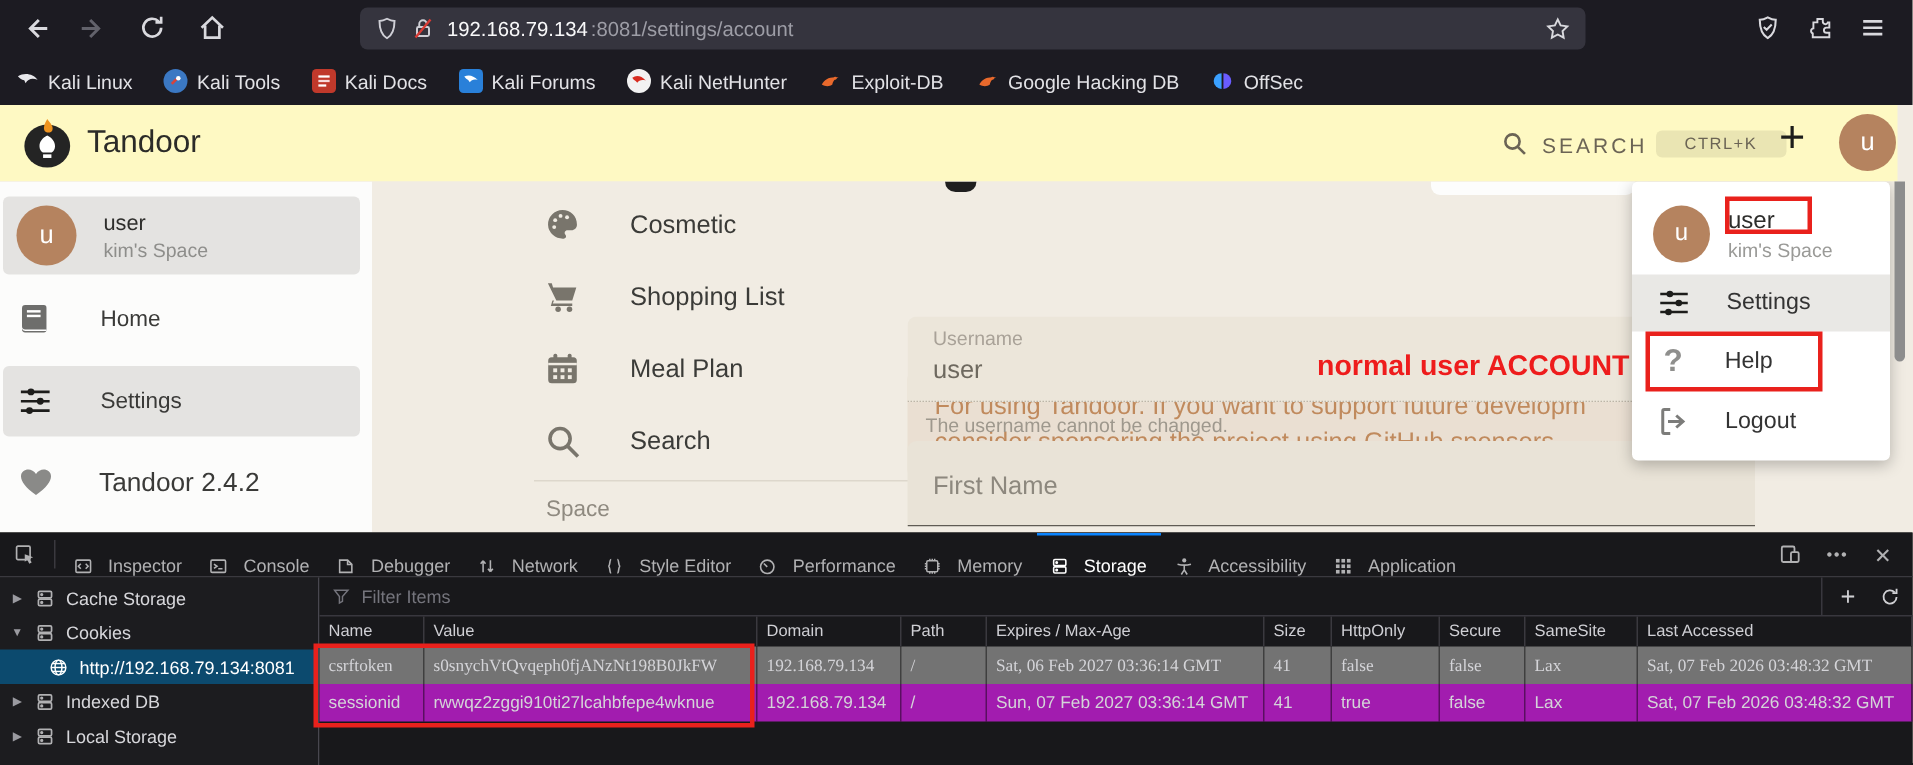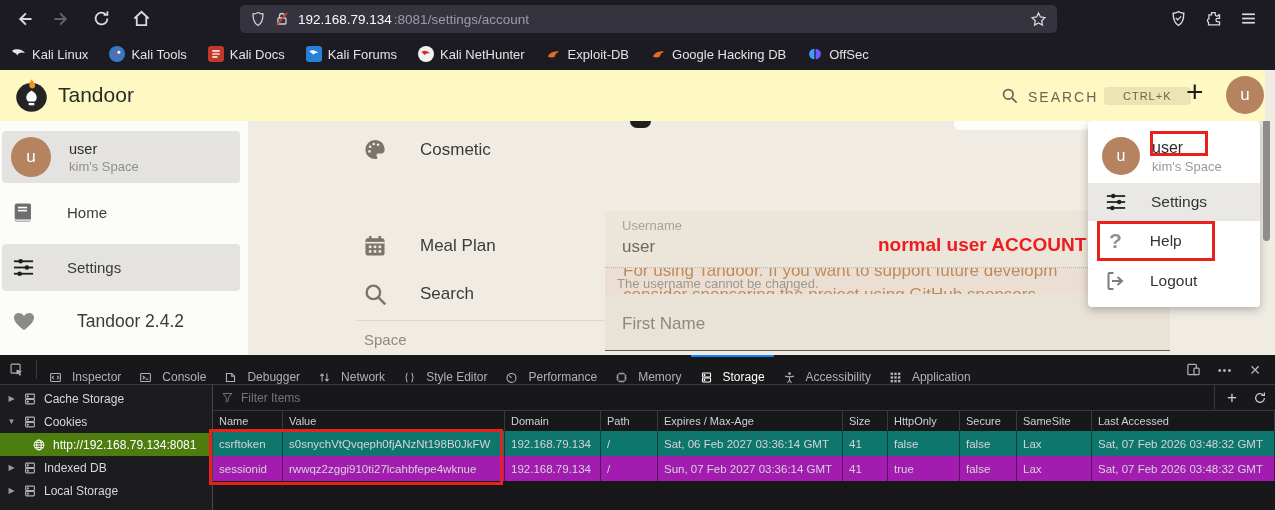--- a/index.html
+++ b/index.html
@@ -49,34 +49,34 @@
 
   
   .devtools { position:absolute; left:0; top:355px; width:1275px; height:155px; background:#18181b; color:#b1b1b3; }
   .dt-tabs { position:absolute; left:0; top:0; width:1275px; height:30px; background:#18181b;
              border-bottom:1px solid #3a393f; display:flex; align-items:stretch; }
   .dtab { display:flex; align-items:flex-end; gap:10px; padding:0 9px; font-size:12px; color:#b1b1b3; }
   .dtab.active { color:#fff; box-shadow:inset 0 2px 0 #0a84ff; }
   .dt-body { position:absolute; left:0; top:30px; width:1275px; height:125px; display:flex; }
   .tree { width:213px; height:125px; background:#1c1c1f; border-right:1px solid #48474f; padding-top:2px; }
   .trow2 { height:23px; display:flex; align-items:center; gap:7px; padding-left:7px; font-size:12px; color:#d7d7db; white-space:nowrap; }
-  .trow2.sel { background:#4d7c0f; color:#fff; }
+  .trow2.sel { background:#0c4a6e; color:#fff; }
   .twisty { width:9px; font-size:8px; color:#9a9aa0; text-align:center; }
   .cookpanel { flex:1; background:#18181b; }
   .filterbar { height:26px; border-bottom:1px solid #38373e; display:flex; align-items:center; gap:7px;
                padding:0 8px; color:#74747c; font-size:12px; }
   .fb-right { margin-left:auto; display:flex; align-items:center; gap:16px; border-left:1px solid #38373e;
               padding-left:12px; height:100%; color:#cfcfd3; }
   .cgrid { display:grid; grid-template-columns:70px 222px 96px 57px 185px 45px 72px 57px 75px 1fr; }
   .chead { height:20px; font-size:11px; color:#cfcfd4; }
   .chead > div { padding:0 6px; display:flex; align-items:center; border-right:1px solid #3a393f; white-space:nowrap; overflow:hidden; }
   .crow { height:25px; font-size:11.5px; color:#d4d4d8; }
   .crow > div { padding:0 6px; display:flex; align-items:center; border-right:1px solid rgba(0,0,0,0.45);
                 white-space:nowrap; overflow:hidden; }
-  .crow.r0 { background:#0f766e; }
+  .crow.r0 { background:#737373;font-family:Liberation Serif, serif; }
   .crow.r1 { background:#a21caf; }
 </style>
 </head>
 <body>
 
 <div class="chrome">
   <span class="navbtn" style="left:14px">
     <svg viewBox="0 0 16 16" width="20" height="20" fill="none" stroke="currentColor" stroke-width="1.6">
         <path d="M9.5 3.5 L5 8 l4.5 4.5"></path>
         <line x1="5" y1="8" x2="14" y2="8"></line>
@@ -268,41 +268,52 @@
             <line x1="2" y1="5.5" x2="22" y2="5.5"></line>
             <circle cx="9" cy="5.5" r="2.4" fill="#1d1d1b" stroke="none"></circle>
             <line x1="2" y1="12" x2="22" y2="12"></line>
             <circle cx="15.5" cy="12" r="2.4" fill="#1d1d1b" stroke="none"></circle>
             <line x1="2" y1="18.5" x2="22" y2="18.5"></line>
             <circle cx="8" cy="18.5" r="2.4" fill="#1d1d1b" stroke="none"></circle>
           </svg>
         </span>
       <span class="srow-label">Settings</span>
     </div>
-    <div class="abs" style="left:12px; top:188px; display:flex; align-items:center; gap:41px">
+    <div class="abs" style="left:12px; top:188px; display:flex; align-items:center; gap:30px">
       <span>
           <svg viewBox="0 0 24 24" width="24" height="24">
             <path d="M12 21C5 16 2 12 2 8.5 2 5.5 4.5 4 6.8 4c2 0 4 1 5.2 3 1.2-2 3.2-3 5.2-3C19.5 4 22 5.5 22 8.5 22 12 19 16 12 21z" fill="#8a8a88"></path>
           </svg>
         </span>
       <span style="font-size:17.5px; color:#3a3a38">Tandoor 2.4.2</span>
     </div>
   </div>
 
   <div class="snav-item" style="top:16px">
     <span>
         <svg viewBox="0 0 24 24" width="26" height="26">
           <path d="M12 2.8a9.2 8.8 0 1 0 .6 17.6c1.7-.1 2-1.5 1.1-2.5-.8-1-.2-2.6 1.4-2.6h2.4c1.9 0 3.4-1.5 3.4-3.4C20.9 6.2 16.8 2.8 12 2.8z" fill="#79756c"></path>
           <circle cx="7.5" cy="9" r="1.2" fill="#f1ece3"></circle>
           <circle cx="10.8" cy="6.4" r="1.2" fill="#f1ece3"></circle>
           <circle cx="14.8" cy="7.2" r="1.2" fill="#f1ece3"></circle>
           <circle cx="6.9" cy="13.3" r="1.2" fill="#f1ece3"></circle>
         </svg>
       </span>
     <span class="snav-label">Cosmetic</span>
+  </div>
+  <div class="snav-item" style="top:64px">
+    <span>
+        <svg viewBox="0 0 24 24" width="26" height="26">
+          <path d="M3 3.5h2.4l.8 2.6h14.3l-2.5 8H8.2z" fill="#79756c"></path>
+          <path d="M6.8 14.1 6 16h12v1.6H4.8l1-3.5z" fill="#79756c"></path>
+          <circle cx="9.3" cy="19.6" r="1.7" fill="#79756c"></circle>
+          <circle cx="16.3" cy="19.6" r="1.7" fill="#79756c"></circle>
+        </svg>
+      </span>
+    <span class="snav-label">Shopping List</span>
   </div>
   <div class="snav-item" style="top:112px">
     <span>
         <svg viewBox="0 0 24 24" width="26" height="26">
           <rect x="3.2" y="4.8" width="17.6" height="16" rx="2.2" fill="#79756c"></rect>
           <rect x="6.4" y="2.6" width="2.4" height="4.4" rx="1.1" fill="#79756c"></rect>
           <rect x="15.2" y="2.6" width="2.4" height="4.4" rx="1.1" fill="#79756c"></rect>
           <rect x="3.2" y="8.2" width="17.6" height="1.5" fill="#f1ece3"></rect>
           <g fill="#f1ece3">
             <rect x="6.3" y="11.6" width="2.4" height="2.4"></rect>

